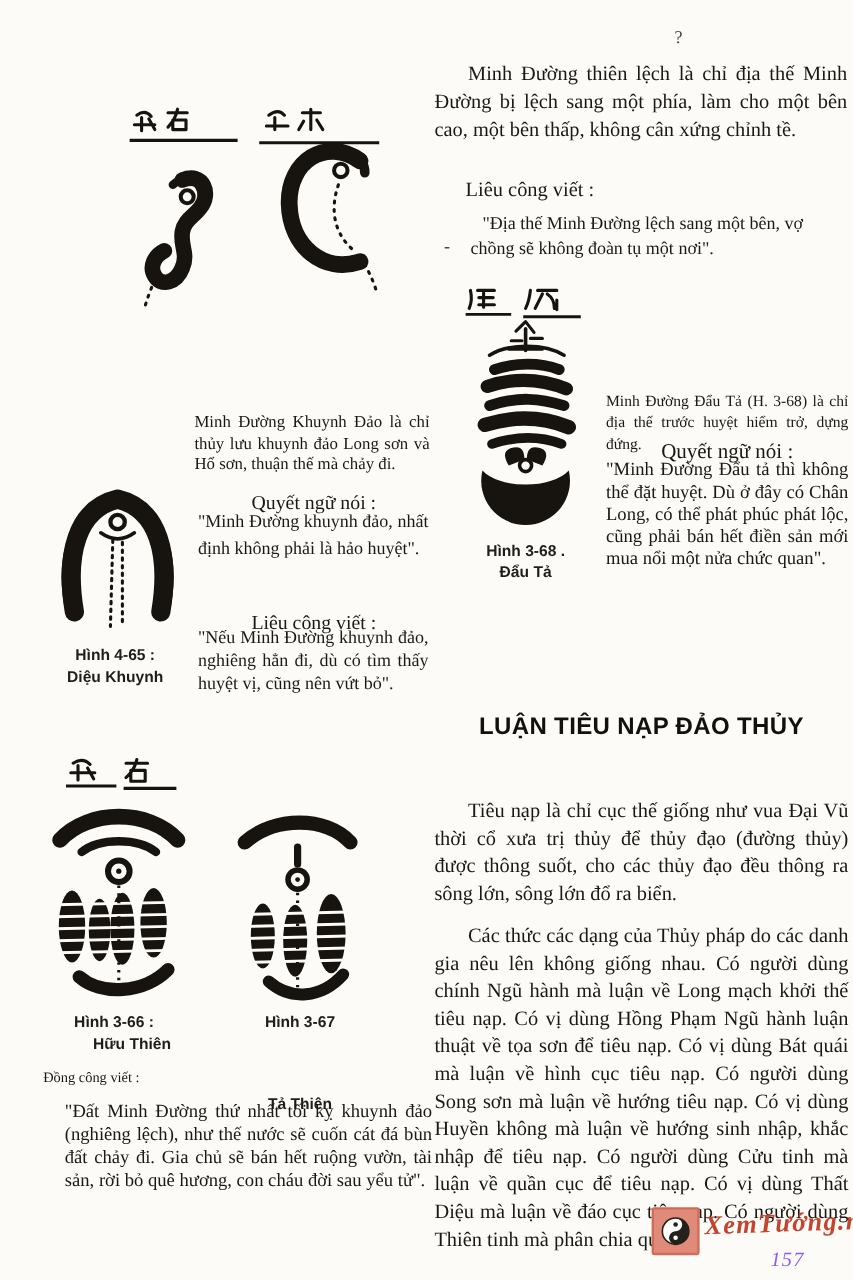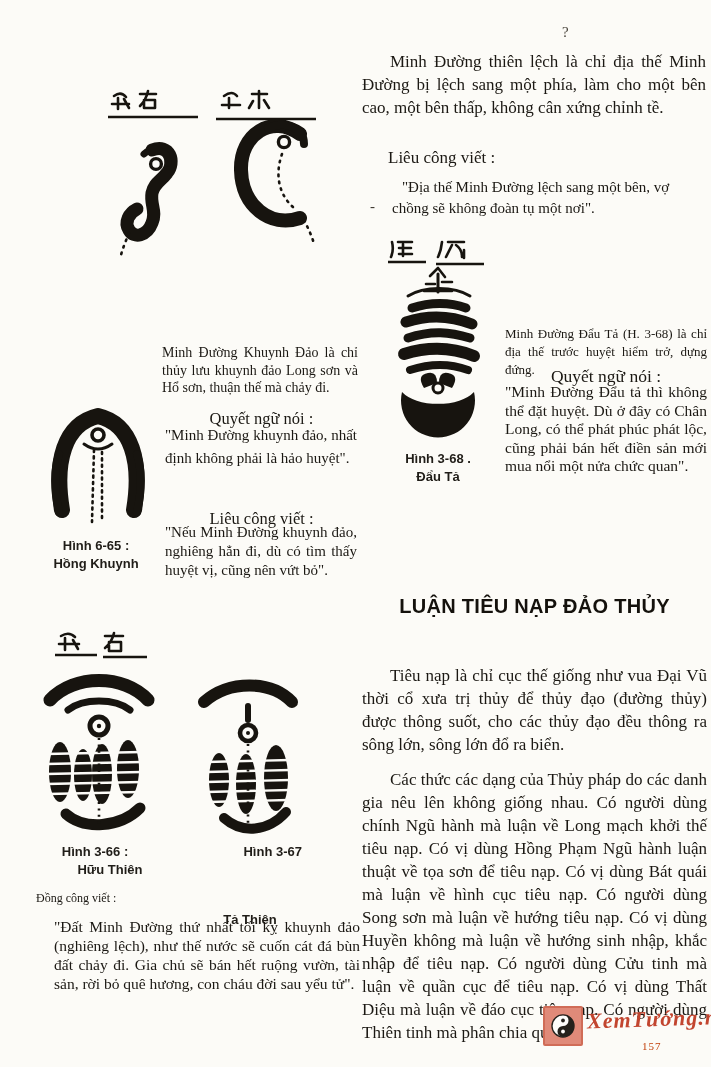--- a/index.html
+++ b/index.html
@@ -24,21 +24,21 @@
   }
   .wm-text{
     font-family:"Liberation Serif",serif;font-style:italic;font-weight:bold;
     font-size:22px;color:#c2452f;transform:rotate(-2deg);letter-spacing:1px;
     white-space:nowrap;
   }
   .wm-box{
     width:36px;height:36px;background:#e08a79;border:2px solid #d06c57;
     display:flex;align-items:center;justify-content:center;border-radius:2px;
   }
-  .pagenum{font-size:11px;letter-spacing:1px;color:#c2410c;}
+  .pagenum{font-size:17px;letter-spacing:1px;color:#8b5cf6;font-style:italic;}
 </style>
 </head>
 <body>
 
 <div class="page">
 
   <div class="abs" style="left:562px;top:24px;font-size:15px;color:#4a453d;">?</div>
 
   <svg class="abs" style="left:106px;top:86px;" width="212" height="40" viewBox="0 0 212 40">
     <g class="k" stroke-width="2.6">
@@ -83,22 +83,22 @@
     <g class="k">
       <path d="M16,118 C8,70 18,32 52,24 C86,32 96,70 88,118" stroke-width="16"></path>
       <path d="M13,120 C8,98 8,78 13,62" stroke-width="8"></path>
       <path d="M91,120 C96,98 96,78 91,62" stroke-width="8"></path>
       <path d="M38,52 q14,10 28,0" stroke-width="3"></path>
       <line x1="48" y1="58" x2="46" y2="130" stroke-width="2.6" stroke-dasharray="2,4.4"></line>
       <line x1="56" y1="60" x2="56" y2="126" stroke-width="2.6" stroke-dasharray="2,4.4"></line>
     </g>
     <circle cx="52" cy="43" r="6" fill="#fcfbf7" stroke="#17140f" stroke-width="3.6"></circle>
   </svg>
-  <div class="abs caption" style="left:40px;top:537px;width:112px;">Hình 6-65 :</div>
-  <div class="abs caption" style="left:40px;top:555px;width:112px;">Hồng Khuynh</div>
+  <div class="abs caption" style="left:40px;top:537px;width:112px;">Hình 4-65 :</div>
+  <div class="abs caption" style="left:40px;top:555px;width:112px;">Diệu Khuynh</div>
 
   <svg class="abs" style="left:53px;top:628px;" width="96" height="34" viewBox="0 0 96 34">
     <g class="k" stroke-width="2.6">
       <path d="M8,8 q8,-5 14,1 M6,16 h20 M12,10 v12 M20,12 l5,9"></path>
       <path d="M52,8 h18 M61,5 q-2,9 -9,15 M56,14 h12 v9 h-12 z"></path>
     </g>
     <line x1="2" y1="27" x2="44" y2="27" stroke="#17140f" stroke-width="2.6"></line>
     <line x1="50" y1="29" x2="94" y2="29" stroke="#17140f" stroke-width="2.6"></line>
   </svg>
 
@@ -140,21 +140,21 @@
         <line x1="12" y1="116" x2="96" y2="114"></line>
       <line x1="14" y1="126" x2="94" y2="124"></line>
     </g>
     <circle cx="54" cy="57" r="8" fill="#fcfbf7" stroke="#17140f" stroke-width="4.6"></circle>
     <circle cx="54" cy="57" r="2" fill="#17140f"></circle>
     <line x1="54" y1="68" x2="54" y2="150" stroke="#17140f" stroke-width="2.6" stroke-dasharray="2,4.4"></line>
   </svg>
 
   <div class="abs caption" style="left:35px;top:843px;width:120px;">Hình 3-66 :</div>
   <div class="abs caption" style="left:50px;top:861px;width:120px;">Hữu Thiên</div>
-  <div class="abs caption" style="left:198px;top:843px;width:104px;text-align:right;">Hình 3-67</div>
+  <div class="abs caption" style="left:198px;top:843px;width:104px;">Hình 3-67</div>
   <div class="abs caption" style="left:198px;top:911px;width:104px;">Tả Thiên</div>
 
   <div class="abs b" style="left:36px;top:891px;font-size:12px;">Đồng công viết :</div>
   <div class="abs just" style="left:54px;top:917px;width:306px;font-size:15.5px;line-height:19px;">"Đất Minh Đường thứ nhất tối kỵ khuynh đảo (nghiêng lệch), như thế nước sẽ cuốn cát đá bùn đất chảy đi. Gia chủ sẽ bán hết ruộng vườn, tài sản, rời bỏ quê hương, con cháu đời sau yểu tử".</div>
 
   <div class="abs just body17" style="left:362px;top:50px;width:344px;text-indent:28px;">Minh Đường thiên lệch là chỉ địa thế Minh Đường bị lệch sang một phía, làm cho một bên cao, một bên thấp, không cân xứng chỉnh tề.</div>
 
   <div class="abs b" style="left:388px;top:148px;font-size:17px;">Liêu công viết :</div>
   <div class="abs" style="left:392px;top:177px;width:312px;font-size:15px;line-height:21px;text-indent:10px;">"Địa thế Minh Đường lệch sang một bên, vợ chồng sẽ không đoàn tụ một nơi".</div>
   <div class="abs" style="left:370px;top:198px;font-size:15px;color:#3a352d;">-</div>

